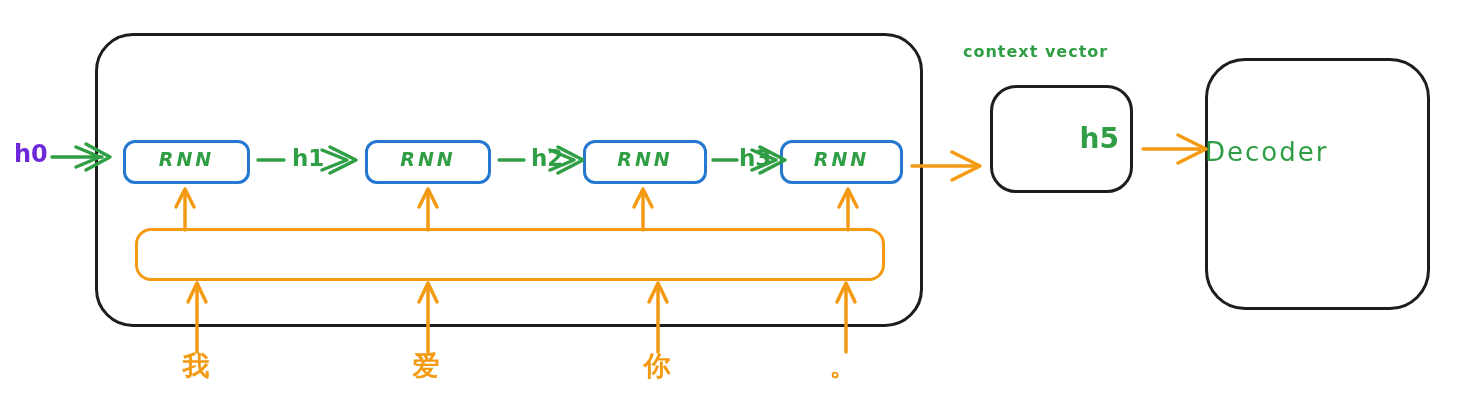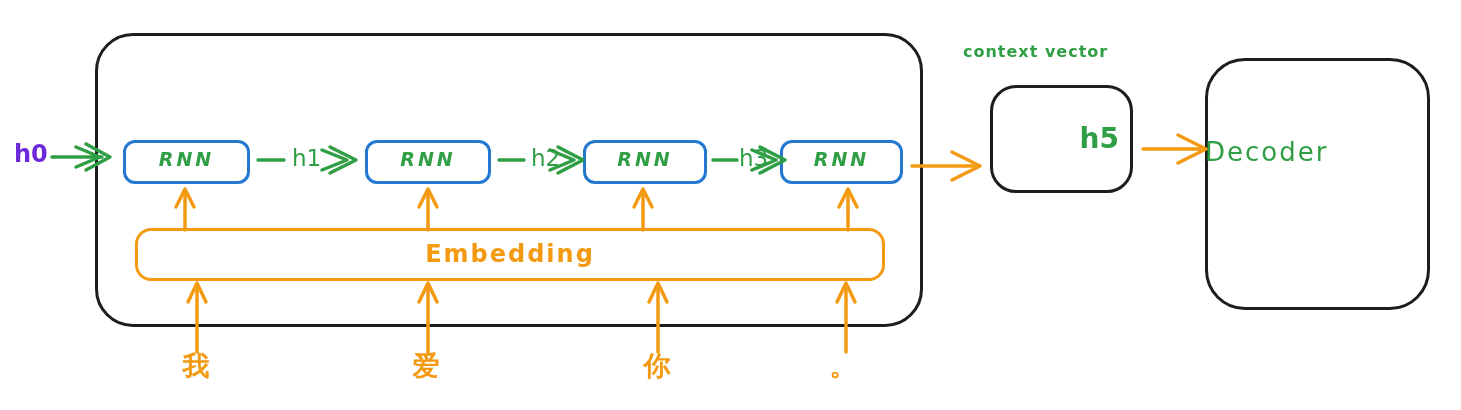--- a/index.html
+++ b/index.html
@@ -40,21 +40,21 @@
   .orange{color:#f39a12;}
   .black{color:#6d28d9;}
   .rnn-lbl{
     top:148px;text-align:center;
     font-size:19px;font-style:italic;font-weight:bold;letter-spacing:3px;
   }
   .rnn-lbl1{left:123px;width:127px;}
   .rnn-lbl2{left:365px;width:126px;}
   .rnn-lbl3{left:583px;width:124px;}
   .rnn-lbl4{left:780px;width:123px;}
-  .hlbl{top:145px;font-size:23px;font-weight:normal;}
+  .hlbl{top:145px;font-size:23px;font-weight:bold;}
   .h0-lbl{left:14px;top:140px;font-size:24px;font-weight:bold;}
   .h1-lbl{left:292px;}
   .h2-lbl{left:531px;text-align:center;}
   .h3-lbl{left:739px;}
   .embedding-lbl{
     left:135px;top:240px;width:750px;text-align:center;
     font-size:24px;font-weight:bold;letter-spacing:2px;
   }
   .context-lbl{left:963px;top:42px;font-size:16px;font-weight:bold;letter-spacing:1px;}
   .h5-lbl{left:990px;top:122px;width:129px;text-align:right;font-size:28px;font-weight:bold;}
@@ -157,21 +157,20 @@
 
   <span class="lbl green rnn-lbl rnn-lbl1">RNN</span>
   <span class="lbl green rnn-lbl rnn-lbl2">RNN</span>
   <span class="lbl green rnn-lbl rnn-lbl3">RNN</span>
   <span class="lbl green rnn-lbl rnn-lbl4">RNN</span>
 
   <span class="lbl green hlbl h1-lbl">h1</span>
   <span class="lbl green hlbl h2-lbl">h2</span>
   <span class="lbl green hlbl h3-lbl">h3</span>
 
-  <span class="lbl orange embedding-lbl">Embedding</span>
 
   <span class="lbl orange token tok1">我</span>
   <span class="lbl orange token tok2">爱</span>
   <span class="lbl orange token tok3">你</span>
   <span class="lbl orange token tok4">。</span>
 
   <span class="lbl green context-lbl">context vector</span>
   <span class="lbl green h5-lbl">h5</span>
 
   <span class="lbl green decoder-lbl">Decoder</span>

